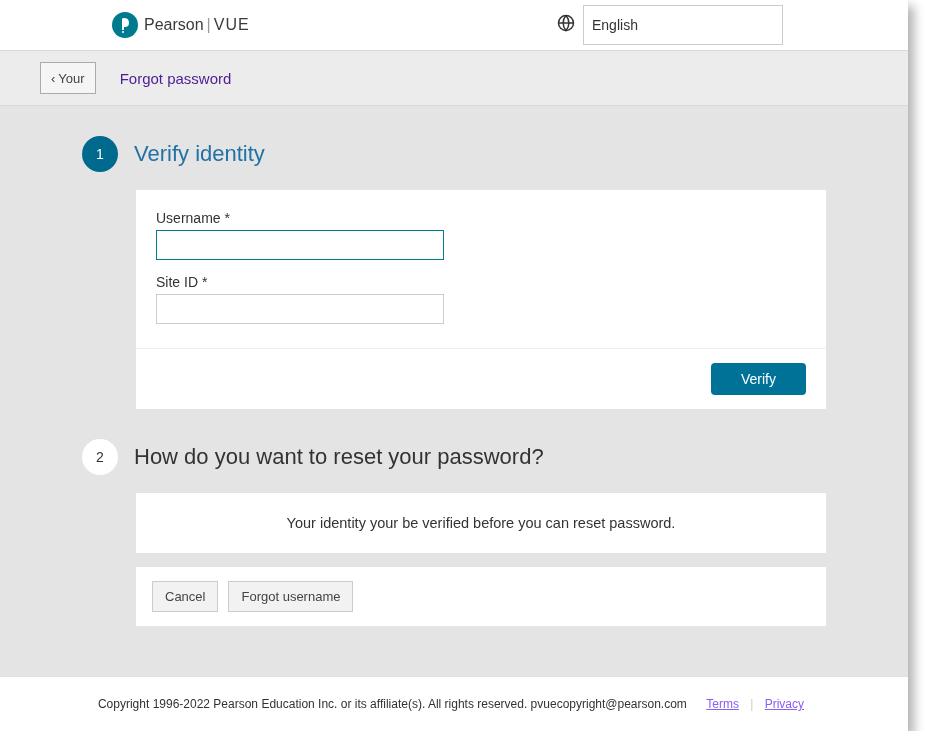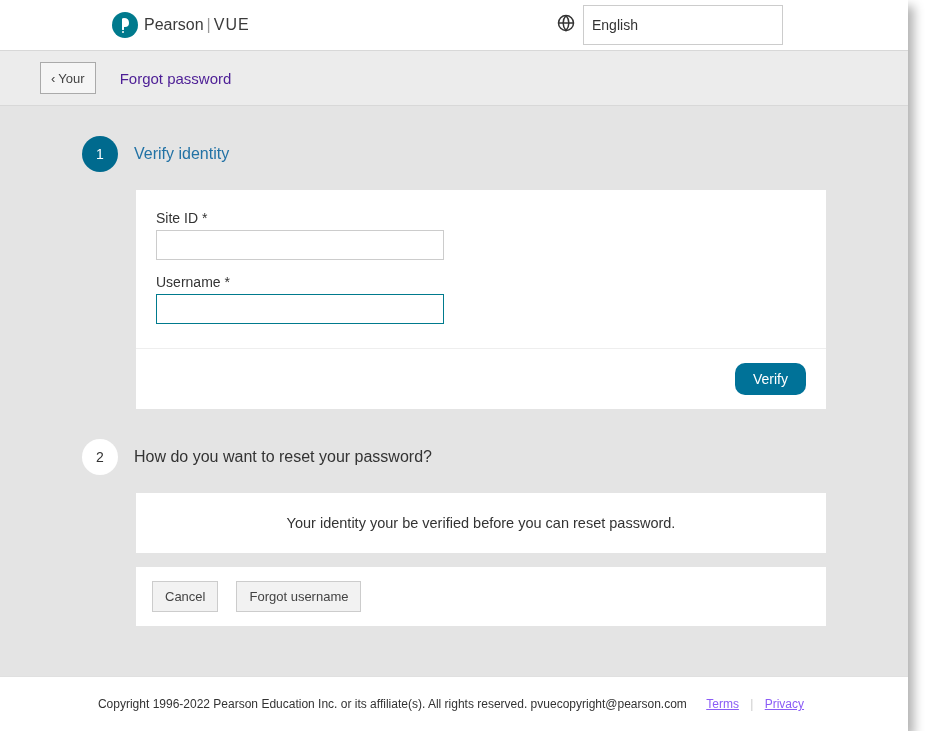--- a/index.html
+++ b/index.html
@@ -127,21 +127,21 @@
     }
     .step-circle.active {
       background: #006a8e;
       color: #fff;
     }
     .step-circle.inactive {
       background: #fff;
       color: #333;
     }
     .step-title {
-      font-size: 16px;
+      font-size: 22px;
     }
     .step-title.active-title {
       color: #2272a5;
     }
     .step-title.inactive-title {
       color: #333;
     }
     .panel {
       background: #fff;
       margin-left: 54px;
@@ -174,40 +174,40 @@
     .panel-footer {
       border-top: 1px solid #eee;
       padding: 14px 20px;
       display: flex;
       justify-content: flex-end;
     }
     .btn-primary {
       background: #007298;
       color: #fff;
       border: none;
-      padding: 8px 18px;
+      padding: 8px 30px;
       font-size: 14px;
       cursor: pointer;
-      border-radius: 10px;
+      border-radius: 4px;
     }
     .info-panel {
       background: #fff;
       margin-left: 54px;
       padding: 22px 20px;
       text-align: center;
       font-size: 14.5px;
       color: #333;
       margin-bottom: 14px;
     }
     .action-panel {
       background: #fff;
       margin-left: 54px;
       padding: 14px 16px;
       display: flex;
-      gap: 18px;
+      gap: 10px;
     }
     .btn-secondary {
       background: #f2f2f2;
       border: 1px solid #ccc;
       padding: 7px 12px;
       font-size: 13px;
       color: #444;
       cursor: pointer;
     }
     
@@ -270,26 +270,26 @@
   <div class="main-content">
 
     <div class="step-header">
       <div class="step-circle active">1</div>
       <div class="step-title active-title">Verify identity</div>
     </div>
 
     <div class="panel">
       <div class="panel-body">
         <div class="form-group">
+          <label class="form-label">Username *</label>
+          <input type="text" class="form-input focused" style="">
+        </div>
+        <div class="form-group">
           <label class="form-label">Site ID *</label>
           <input type="text" class="form-input" style="">
-        </div>
-        <div class="form-group">
-          <label class="form-label">Username *</label>
-          <input type="text" class="form-input focused" style="">
         </div>
       </div>
       <div class="panel-footer">
         <button class="btn-primary">Verify</button>
       </div>
     </div>
 
     <div class="step-header">
       <div class="step-circle inactive">2</div>
       <div class="step-title inactive-title">How do you want to reset your password?</div>

